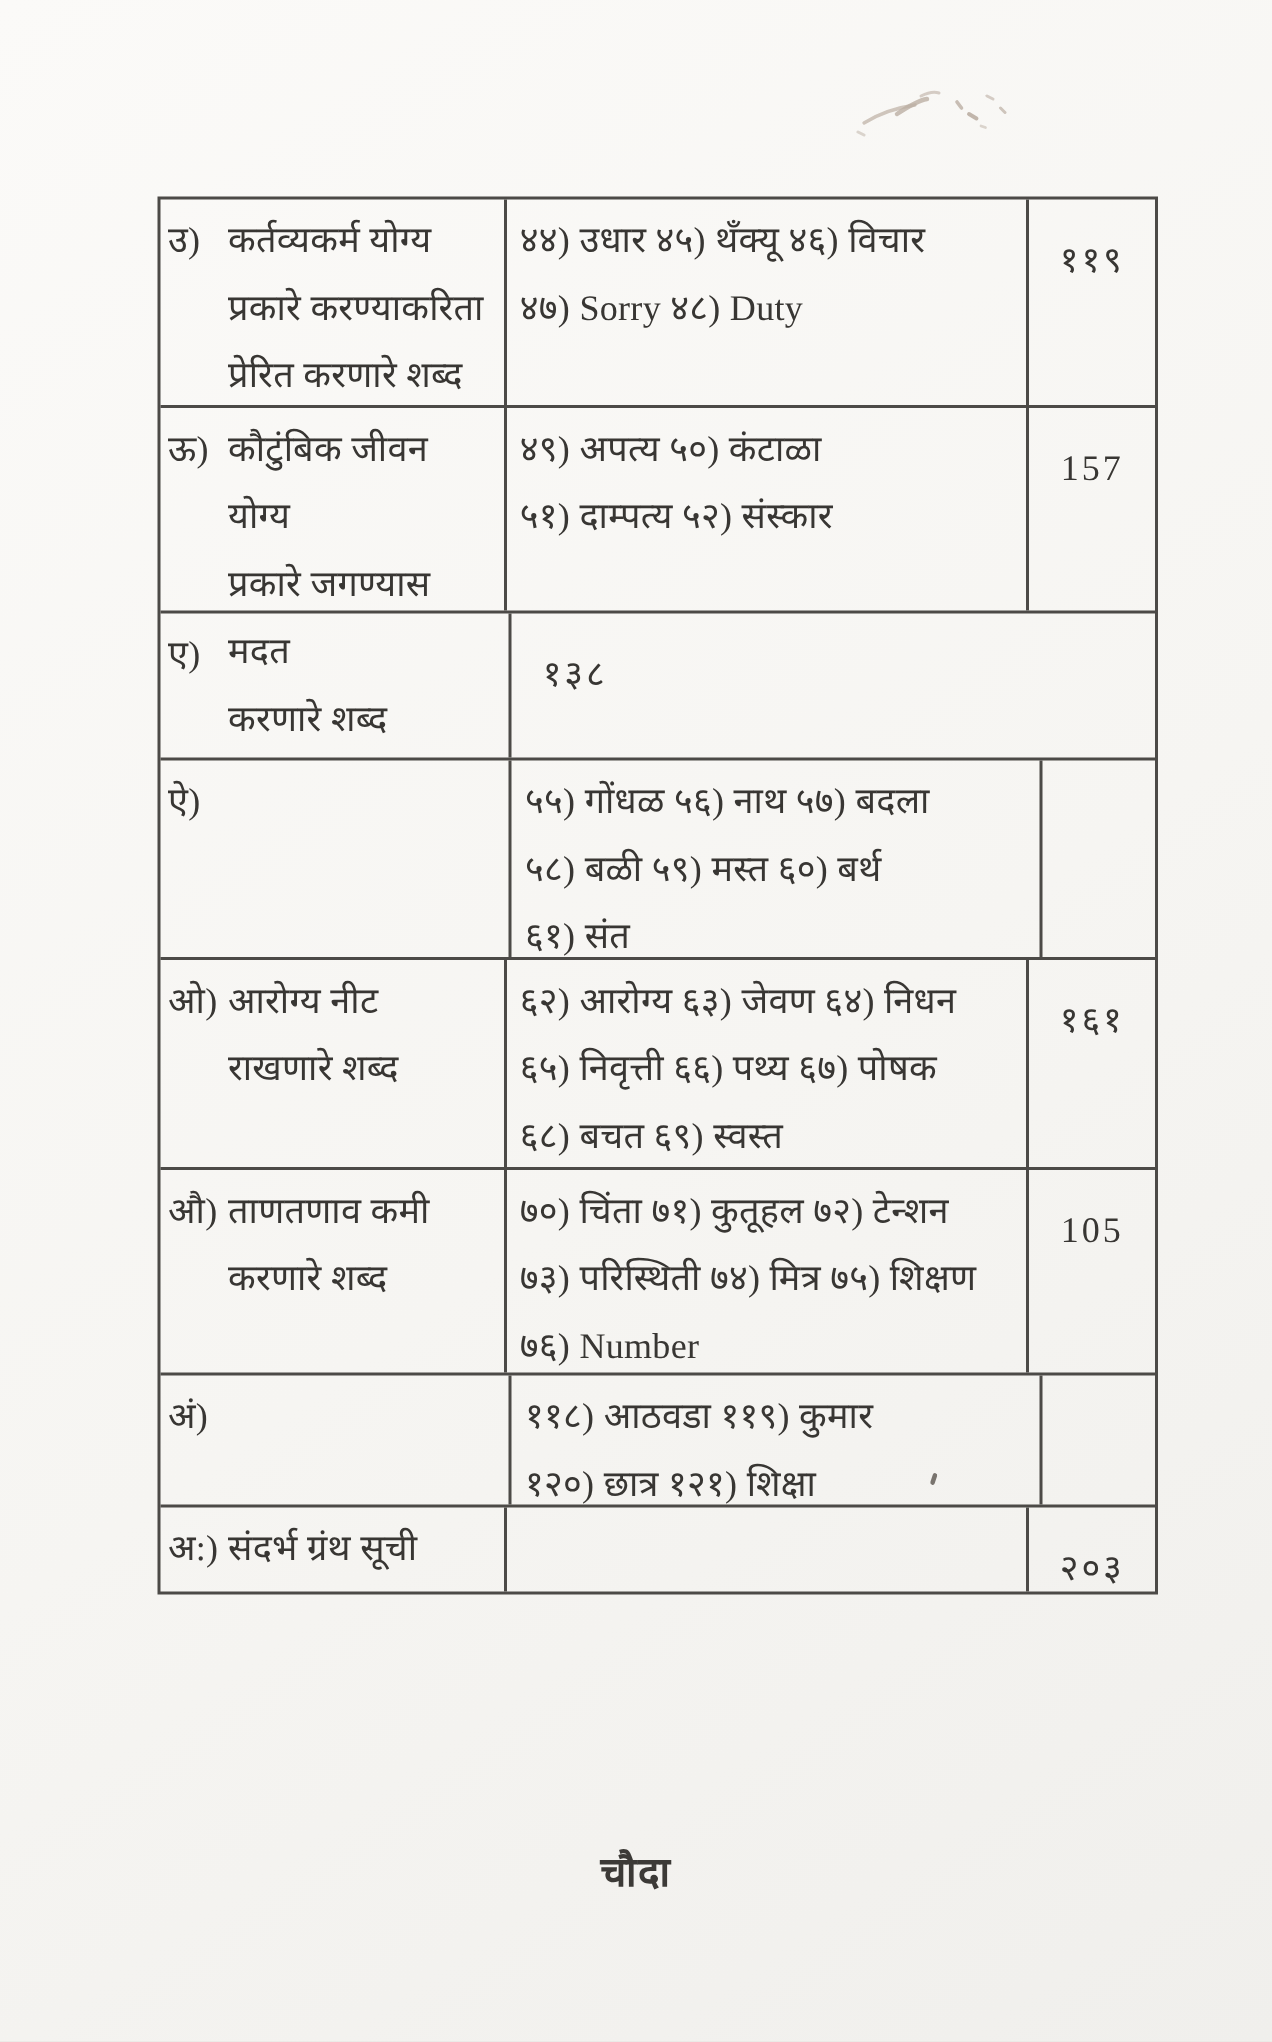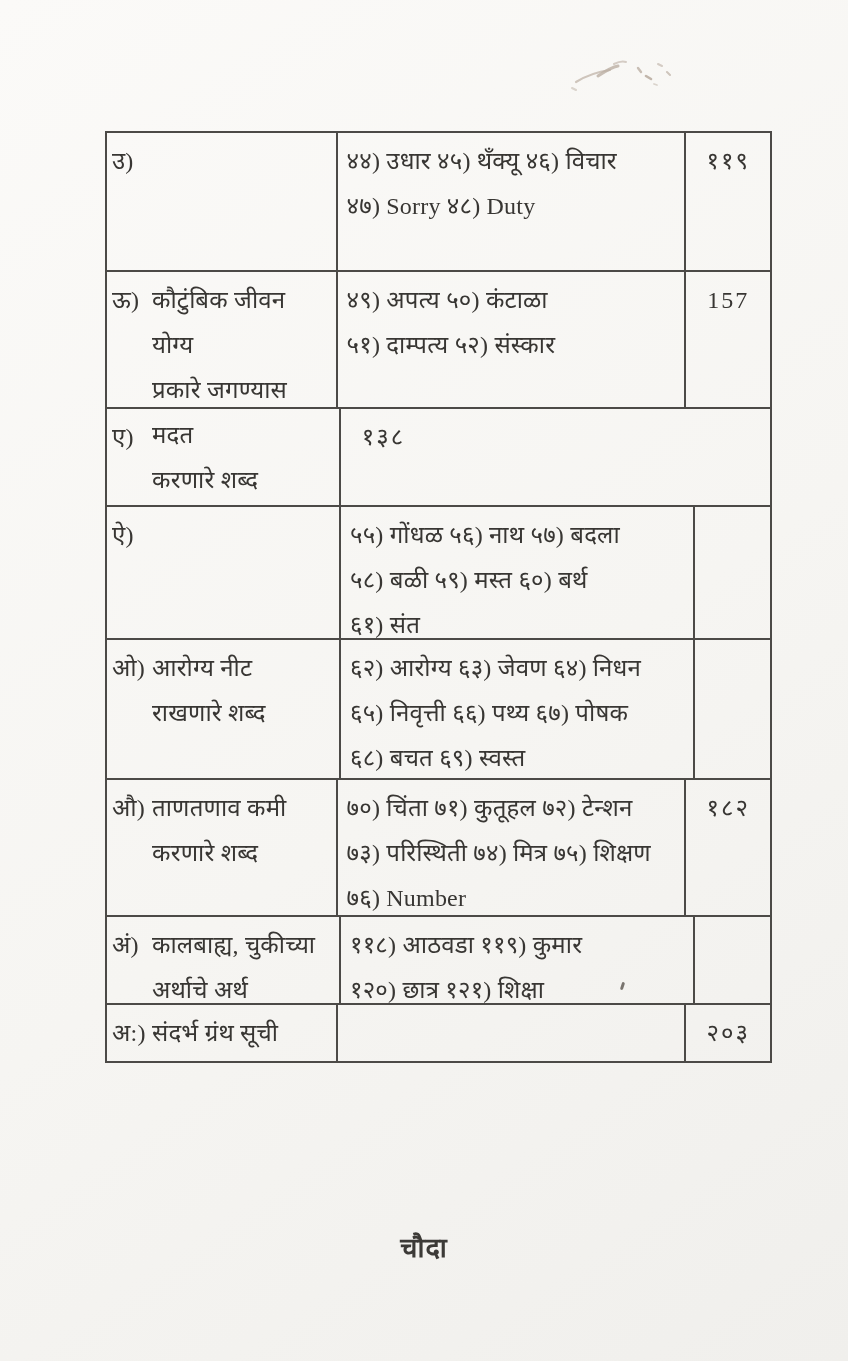--- a/index.html
+++ b/index.html
@@ -79,21 +79,21 @@
     align-items: flex-start;
   }
   .cell-words {
     width: 354px;
     border-right: 2px solid #4c4a47;
     padding: 6px 6px 0 9px;
     white-space: pre-line;
   }
   .cell-page {
     width: 85px;
-    padding-top: 6px;
+    padding-top: 19px;
     text-align: center;
     letter-spacing: 2px;
   }
   .marker {
     flex: 0 0 40px;
     white-space: nowrap;
   }
   .topic-text {
     flex: 1;
     white-space: pre-line;
@@ -130,20 +130,23 @@
     </g>
   </svg>
 
   <div class="speck"></div>
 
   <div class="toc-table">
 
     <div class="row r1">
       <div class="cell cell-topic">
         <span class="marker">उ)</span>
+        <span class="topic-text">कर्तव्यकर्म योग्य
+प्रकारे करण्याकरिता
+प्रेरित करणारे शब्द</span>
       </div>
       <div class="cell cell-words">४४) उधार ४५) थँक्यू ४६) विचार
 ४७) Sorry ४८) Duty</div>
       <div class="cell cell-page">११९</div>
     </div>
 
     <div class="row r2">
       <div class="cell cell-topic">
         <span class="marker">ऊ)</span>
         <span class="topic-text">कौटुंबिक जीवन योग्य
@@ -173,39 +176,38 @@
 
     <div class="row r5">
       <div class="cell cell-topic">
         <span class="marker">ओ)</span>
         <span class="topic-text">आरोग्य नीट
 राखणारे शब्द</span>
       </div>
       <div class="cell cell-words">६२) आरोग्य ६३) जेवण ६४) निधन
 ६५) निवृत्ती ६६) पथ्य ६७) पोषक
 ६८) बचत ६९) स्वस्त</div>
+      <div class="cell cell-page">१६१</div>
     </div>
 
     <div class="row r6">
       <div class="cell cell-topic">
         <span class="marker">औ)</span>
         <span class="topic-text">ताणतणाव कमी
 करणारे शब्द</span>
       </div>
       <div class="cell cell-words">७०) चिंता ७१) कुतूहल ७२) टेन्शन
 ७३) परिस्थिती ७४) मित्र ७५) शिक्षण
 ७६) Number</div>
-      <div class="cell cell-page">१८२</div>
+      <div class="cell cell-page">105</div>
     </div>
 
     <div class="row r7">
       <div class="cell cell-topic">
         <span class="marker">अं)</span>
-        <span class="topic-text">कालबाह्य, चुकीच्या
-अर्थाचे अर्थ</span>
       </div>
       <div class="cell cell-words">११८) आठवडा ११९) कुमार
 १२०) छात्र १२१) शिक्षा</div>
     </div>
 
     <div class="row r8">
       <div class="cell cell-topic">
         <span class="marker">अ:)</span>
         <span class="topic-text">संदर्भ ग्रंथ सूची</span>
       </div>

